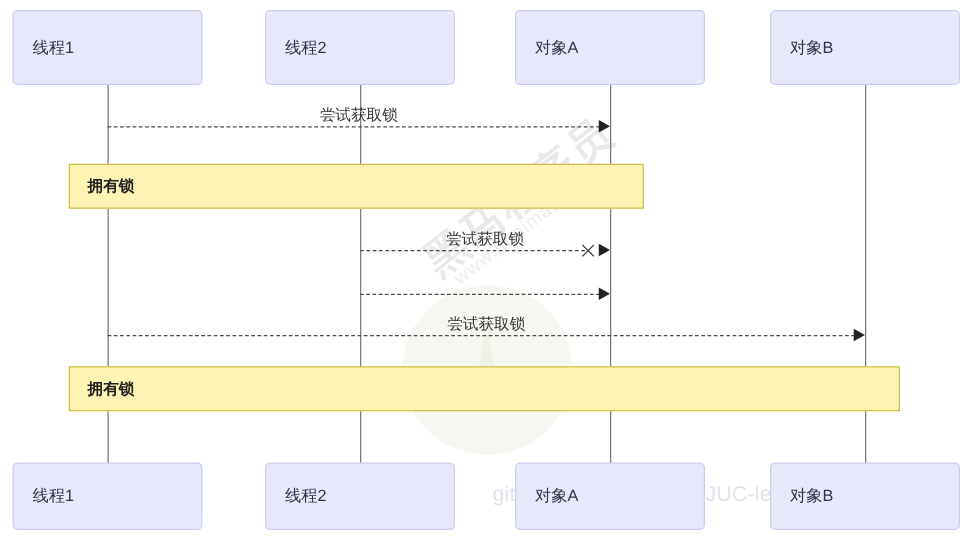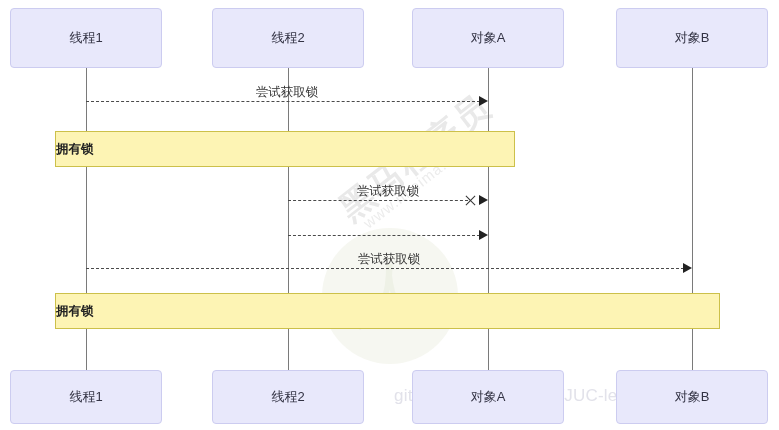--- a/index.html
+++ b/index.html
@@ -91,35 +91,36 @@
     z-index: 1;
   }
   .actor-box {
     position: absolute;
     box-sizing: border-box;
     background: #e8e8fb;
     border: 1px solid #ccccf0;
     border-radius: 4px;
     display: flex;
     align-items: center;
-    justify-content: center;
     color: #333344;
     font-size: 13px;
     z-index: 3;
+    padding-left: 15px;
   }
   .activation {
     position: absolute;
     box-sizing: border-box;
     background: #fdf4b4;
     border: 1px solid #ccc04a;
     display: flex;
     align-items: center;
     z-index: 4;
   }
   .activation > span {
+    margin-left: 14px;
     font-size: 12.5px;
     color: #222222;
     font-weight: bold;
   }
   .msg {
     position: absolute;
     height: 0;
     border-top: 1px dashed #4a4a4a;
     z-index: 5;
   }

